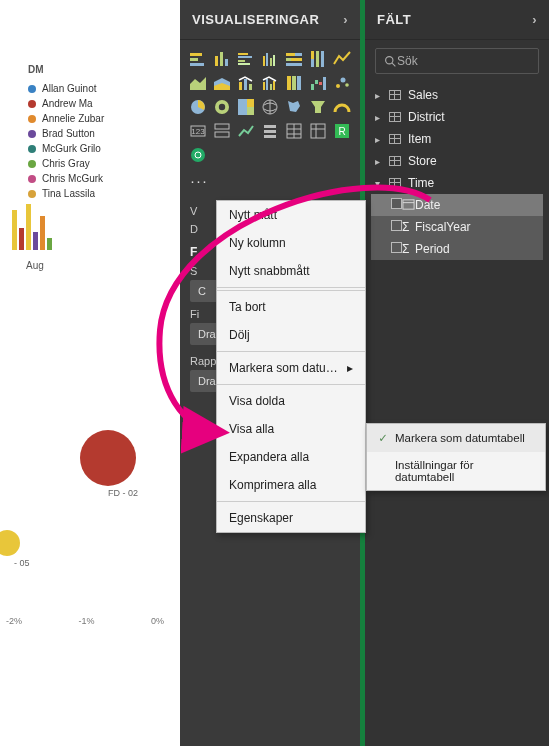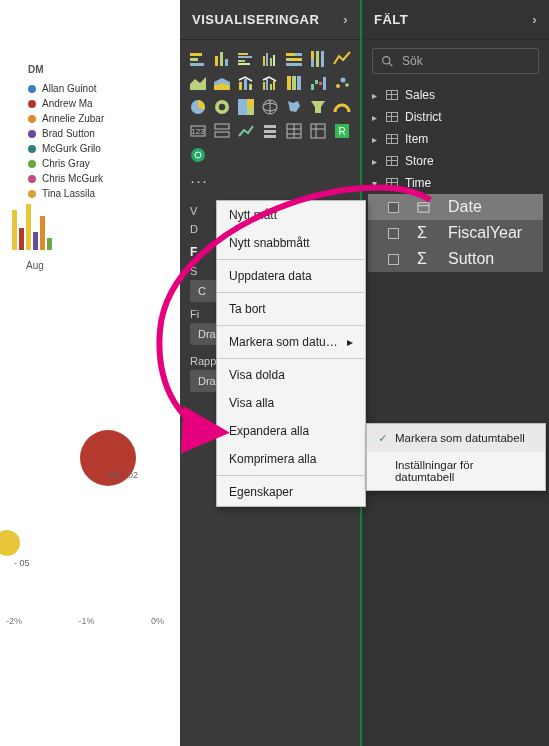--- a/index.html
+++ b/index.html
@@ -21,21 +21,21 @@
   .bubble-label { position: absolute; font-size: 9px; color: #666; }
   .xaxis { position: absolute; bottom: 120px; left: 0; right: 10px; font-size: 9px; color: #777; display: flex; justify-content: space-between; padding: 0 6px; }
 
   
   .panes {
     position: absolute; left: 180px; top: 0; right: 0; bottom: 0; display: flex;
     background: #2b2b2b;
   }
   .pane { display: flex; flex-direction: column; }
   .pane-vis { width: 180px; background: #3a3a3a; }
-  .pane-fields { flex: 1; background: #333; border-left: 2px solid #15803d; }
+  .pane-fields { flex: 1; background: #333; border-left: 5px solid #15803d; }
 
   .pane-header {
     height: 40px; display: flex; align-items: center; justify-content: space-between;
     padding: 0 12px; color: #e8e8e8; font-size: 13px; font-weight: 600; letter-spacing: .5px;
     border-bottom: 1px solid #2a2a2a;
   }
   .pane-header .chev { color: #bbb; }
 
   
   .viz-grid { padding: 10px 8px 6px; display: grid; grid-template-columns: repeat(7, 20px); gap: 4px; }
@@ -44,32 +44,32 @@
   .viz-more { color: #ddd; padding: 0 10px 4px; font-size: 15px; letter-spacing: 1px; }
 
   
   .wells { padding: 6px 10px; font-size: 11px; color: #ddd; }
   .well-label { color: #ccc; margin: 6px 0 3px; font-size: 11px; }
   .well-box { background: #555; color: #ddd; padding: 5px 8px; border-radius: 2px; margin-bottom: 4px; font-size: 11px; }
   .well-header { color: #eee; font-weight: 600; margin: 10px 0 6px; font-size: 12px; letter-spacing: .5px; }
 
   
   .field-search {
-    display: flex; align-items: center; gap: 8px; margin: 8px 10px; padding: 5px 8px;
+    display: flex; align-items: center; margin: 8px 10px; padding: 5px 8px;
     border: 1px solid #555; border-radius: 2px; color: #aaa; font-size: 12px;
   }
   .field-search svg { width: 13px; height: 13px; }
 
   
   .tbl-list { padding: 2px 6px; font-size: 12px; color: #eee; }
   .tbl-row { display: flex; align-items: center; gap: 6px; padding: 4px 4px; }
   .tbl-row .exp { width: 8px; color: #bbb; font-size: 10px; }
   .tbl-row .tico { width: 13px; height: 13px; display:inline-flex; align-items:center; }
   .fld-list { background: #5a5a5a; }
-  .fld-row { display: flex; align-items: center; gap: 18px; padding: 4px 6px 4px 20px; font-size: 16px; color: #eee; }
+  .fld-row { display: flex; gap: 0; padding: 4px 6px 4px 20px; font-size: 12px; color: #eee; }
   .fld-row.sel { background: #7a7a7a; }
   .chk { width: 11px; height: 11px; border: 1px solid #bbb; background: #5a5a5a; }
   .fico { width: 13px; height: 13px; display:inline-flex; align-items:center; }
 
   
   .ctx {
     position: absolute; left: 216px; top: 200px; width: 150px; background: #f4f4f4;
     border: 1px solid #bbb; box-shadow: 2px 3px 6px rgba(0,0,0,.3); z-index: 50;
     font-size: 12px; color: #222;
   }
@@ -137,21 +137,21 @@
     <div class="bar" style="height:40px;background:#e8c63a"></div>
     <div class="bar" style="height:22px;background:#b43a2f"></div>
     <div class="bar" style="height:46px;background:#e8c63a"></div>
     <div class="bar" style="height:18px;background:#6b4a9c"></div>
     <div class="bar" style="height:34px;background:#e08a2e"></div>
     <div class="bar" style="height:12px;background:#6aa642"></div>
   </div>
   <div class="axis-month">Aug</div>
 
   <div class="bubble" style="left:80px; top:430px; width:56px; height:56px; background:#b43a2f;"></div>
-  <div class="bubble-label" style="left:90px; top:470px;padding-left:18px;">FD - 02</div>
+  <div class="bubble-label" style="left:90px; top:488px;padding-left:18px;">FD - 02</div>
   <div class="bubble" style="left:-6px; top:530px; width:26px; height:26px; background:#e8c63a;"></div>
   <div class="bubble-label" style="left:14px; top:558px;text-align:right;">- 05</div>
 
   <div class="xaxis">
     <span>-2%</span>
     <span>-1%</span>
     <span>0%</span>
   </div>
 </div>
 
@@ -436,41 +436,44 @@
             <span>Date</span>
           </div>
         <div class="fld-row">
             <span class="chk"></span>
             <span class="fico">Σ</span>
             <span>FiscalYear</span>
           </div>
         <div class="fld-row">
             <span class="chk"></span>
             <span class="fico">Σ</span>
-            <span>Sutton</span>
+            <span>Period</span>
           </div>
       </div>
     </div>
   </div>
 </div>
 
 <div class="ctx">
   <div class="ctx-item">
       <span>Nytt mått</span>
     </div>
   <div class="ctx-item">
+      <span>Ny kolumn</span>
+    </div>
+  <div class="ctx-item">
       <span>Nytt snabbmått</span>
     </div>
   <div class="ctx-sep"></div>
-  <div class="ctx-item">
-      <span>Uppdatera data</span>
-    </div>
   <div class="ctx-sep"></div>
   <div class="ctx-item">
       <span>Ta bort</span>
+    </div>
+  <div class="ctx-item">
+      <span>Dölj</span>
     </div>
   <div class="ctx-sep"></div>
   <div class="ctx-item">
       <span>Markera som datu…</span>
       <span class="ctx-sub">▸</span>
     </div>
   <div class="ctx-sep"></div>
   <div class="ctx-item">
       <span>Visa dolda</span>
     </div>

